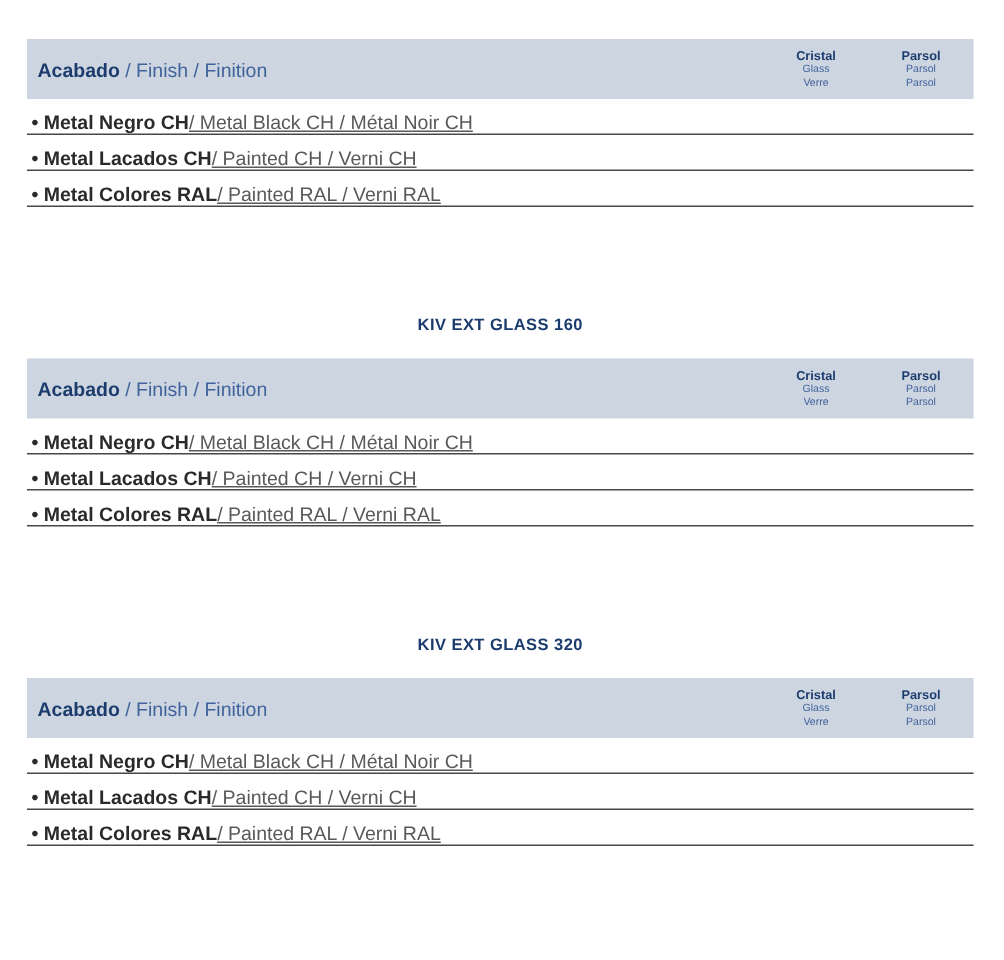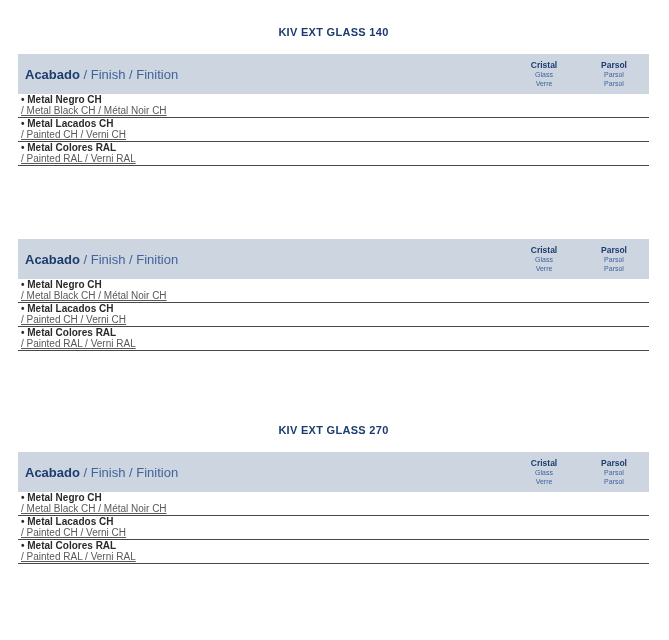--- a/index.html
+++ b/index.html
@@ -73,43 +73,41 @@
   .band-col .col-line3 {
     font-size: 7px;
     line-height: 9px;
     color: #41639b;
   }
 
   .row {
     height: 24px;
     border-bottom: 1.5px solid #474747;
     display: flex;
-    align-items: flex-start;
+    align-items: flex-end;
     padding-left: 3px;
     box-sizing: border-box;
-    font-size: 10px;
+    font-size: 13px;
     white-space: nowrap;
-    flex-direction: column;
   }
   .row .bold-part {
     font-weight: bold;
     color: #2a2a2a;
   }
   .row .rest-part {
     color: #58595b;
     text-decoration: underline;
   }
 </style>
 </head>
 <body>
 
 <div class="page">
 
   <div class="tbl tbl-1">
-    <div class="tbl-title">KIV EXT GLASS 140</div>
     <div class="band">
       <div class="band-left">
         <span class="bold-part">Acabado</span><span class="rest-part"> / Finish / Finition</span>
       </div>
       <div class="band-cols">
         <div class="band-col">
           <div class="col-line1">Cristal</div>
           <div class="col-line2">Glass</div>
           <div class="col-line3">Verre</div>
         </div>
@@ -128,20 +126,21 @@
       <span class="bold-part">• Metal Lacados CH</span>
         <span class="rest-part"> / Painted CH / Verni CH</span>
     </div>
     <div class="row">
       <span class="bold-part">• Metal Colores RAL</span>
         <span class="rest-part"> / Painted RAL / Verni RAL</span>
     </div>
   </div>
 
   <div class="tbl tbl-2">
+    <div class="tbl-title">KIV EXT GLASS 160</div>
     <div class="band">
       <div class="band-left">
         <span class="bold-part">Acabado</span><span class="rest-part"> / Finish / Finition</span>
       </div>
       <div class="band-cols">
         <div class="band-col">
           <div class="col-line1">Cristal</div>
           <div class="col-line2">Glass</div>
           <div class="col-line3">Verre</div>
         </div>
@@ -160,21 +159,21 @@
       <span class="bold-part">• Metal Lacados CH</span>
         <span class="rest-part"> / Painted CH / Verni CH</span>
     </div>
     <div class="row">
       <span class="bold-part">• Metal Colores RAL</span>
         <span class="rest-part"> / Painted RAL / Verni RAL</span>
     </div>
   </div>
 
   <div class="tbl tbl-3">
-    <div class="tbl-title">KIV EXT GLASS 270</div>
+    <div class="tbl-title">KIV EXT GLASS 320</div>
     <div class="band">
       <div class="band-left">
         <span class="bold-part">Acabado</span><span class="rest-part"> / Finish / Finition</span>
       </div>
       <div class="band-cols">
         <div class="band-col">
           <div class="col-line1">Cristal</div>
           <div class="col-line2">Glass</div>
           <div class="col-line3">Verre</div>
         </div>

